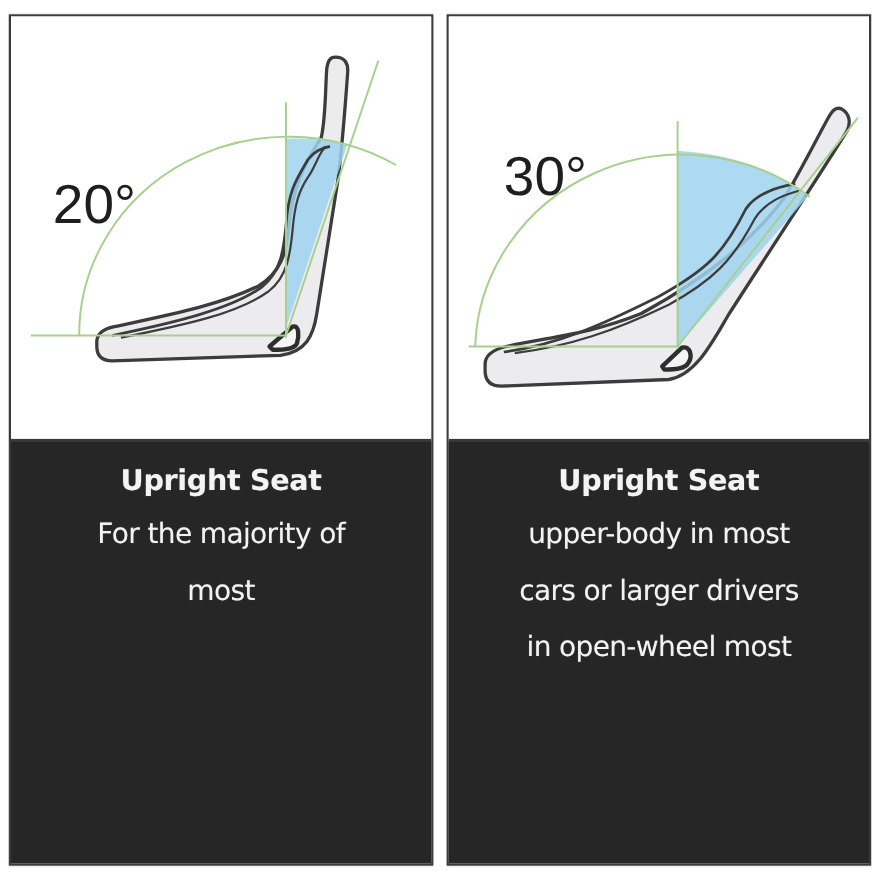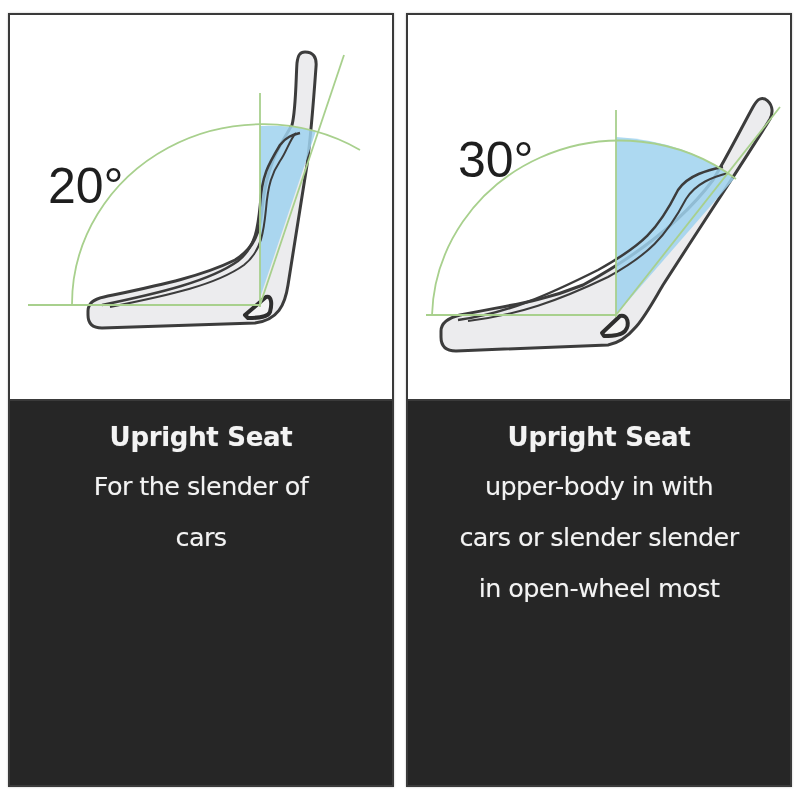--- a/index.html
+++ b/index.html
@@ -117,22 +117,22 @@
       <line x1="250" y1="290" x2="334" y2="40" stroke="#a8d08d" stroke-width="1.8"></line>
       <path d="M 62 290 A 190 180 0 0 1 350 135" fill="none" stroke="#a8d08d" stroke-width="1.8"></path>
 
       <text class="angle-label" x="38" y="188">20°</text>
     </svg>
   </div>
 
   <div class="caption">
     <p class="title">Upright Seat</p>
     <div class="body">
-      <p class="line">For the slender of</p>
-      <p class="line">cars</p>
+      <p class="line">For the majority of</p>
+      <p class="line">most</p>
     </div>
   </div>
 </div>
 
 <div class="panel right">
   <div class="figure">
     <svg viewBox="0 0 382 384">
 
       <path d="M 357 84
            C 364 88 366 96 362 104
@@ -159,18 +159,18 @@
       <line x1="208" y1="300" x2="372" y2="92" stroke="#a8d08d" stroke-width="1.8"></line>
       <path d="M 24 300 A 188 180 0 0 1 328 164" fill="none" stroke="#a8d08d" stroke-width="1.8"></path>
 
       <text class="angle-label" x="50" y="162">30°</text>
     </svg>
   </div>
 
   <div class="caption">
     <p class="title">Upright Seat</p>
     <div class="body">
-      <p class="line">upper-body in with</p>
-      <p class="line">cars or slender slender</p>
+      <p class="line">upper-body in most</p>
+      <p class="line">cars or larger drivers</p>
       <p class="line">in open-wheel most</p>
     </div>
   </div>
 </div>
 
 </body></html>

